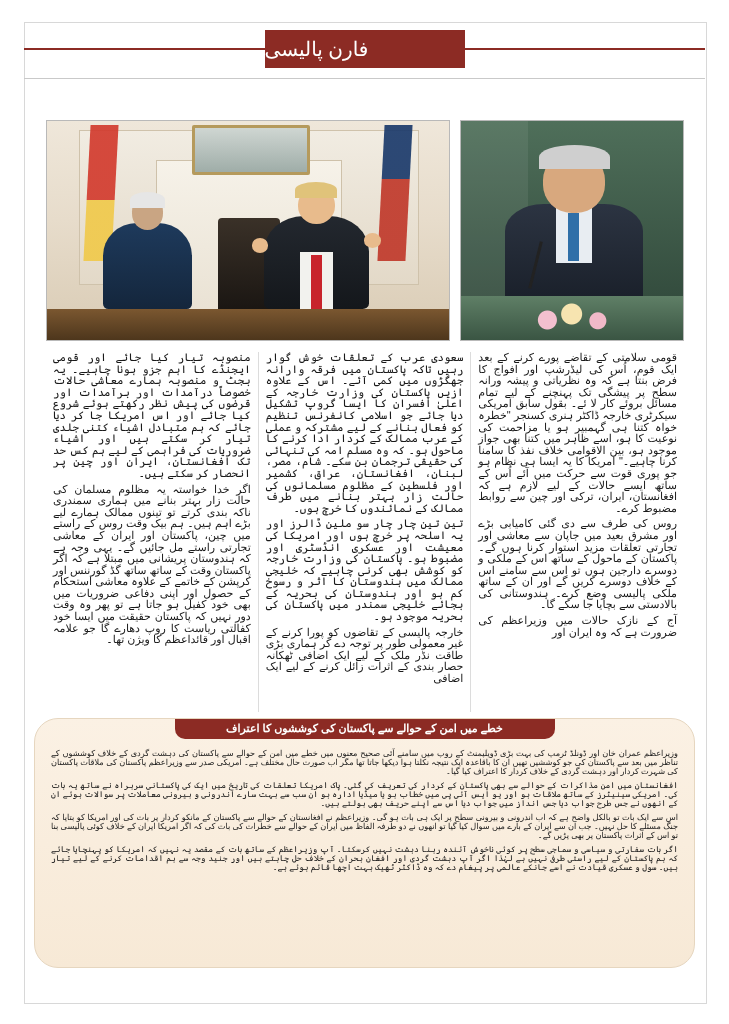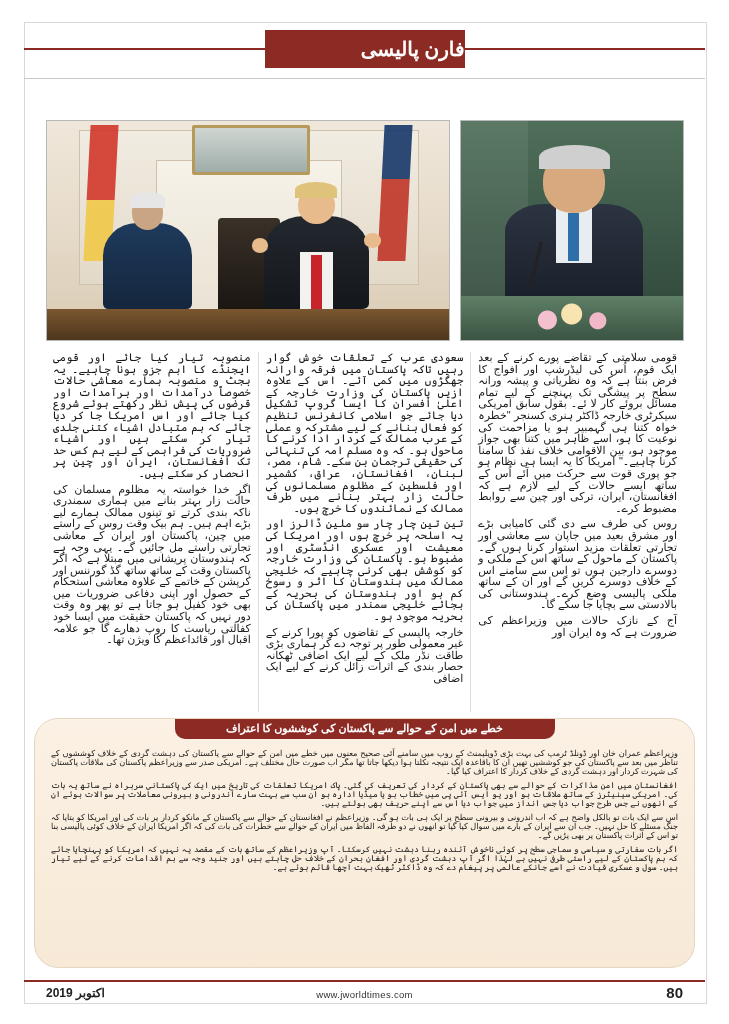--- a/index.html
+++ b/index.html
@@ -57,24 +57,24 @@
   }
   .header-tab {
     position: absolute;
     left: 50%;
     transform: translateX(-50%);
     top: 8px;
     width: 200px;
     height: 38px;
     background: #8c2b24;
     color: #ffffff;
-    text-align: right;
+    text-align: left;
     line-height: 38px;
     font-size: 20px;
-    font-weight: bold;
+    font-weight: normal;
     direction: rtl;
     letter-spacing: 0.5px;
   }
 
   
   .photos {
     position: absolute;
     left: 46px;
     top: 120px;
     width: 638px;
@@ -357,19 +357,13 @@
   <div class="highlight">
     <div class="highlight-title">خطے میں امن کے حوالے سے پاکستان کی کوششوں کا اعتراف</div>
     <div class="highlight-body">
       <p>وزیراعظم عمران خان اور ڈونلڈ ٹرمپ کی بہت بڑی ڈویلپمنٹ کے روپ میں سامنے آئی صحیح معنوں میں خطے میں امن کے حوالے سے پاکستان کی دہشت گردی کے خلاف کوششوں کے تناظر میں بعد سے پاکستان کی جو کوششیں تھیں ان کا باقاعدہ ایک نتیجہ نکلتا ہوا دیکھا جاتا تھا مگر اب صورت حال مختلف ہے۔ امریکی صدر سے وزیراعظم پاکستان کی ملاقات پاکستان کی شہرت کردار اور دہشت گردی کے خلاف کردار کا اعتراف کیا گیا۔</p>
       <p>افغانستان میں امن مذاکرات کے حوالے سے بھی پاکستان کے کردار کی تعریف کی گئی۔ پاک امریکا تعلقات کی تاریخ میں ایک کی پاکستانی سربراہ نے ساتھ یہ بات کی۔ امریکی سینیٹرز کے ساتھ ملاقات ہو اور یو ایس آئی پی میں خطاب ہو یا میڈیا ادارہ ہو ان سب سے بہت سارے اندرونی و بیرونی معاملات پر سوالات ہوئے ان کے انھوں نے جس طرح جواب دیا جس انداز میں جواب دیا اس سے اپنے حریف بھی بولتے ہیں۔</p>
       <p>اس سے ایک بات تو بالکل واضح ہے کہ اب اندرونی و بیرونی سطح پر ایک ہی بات ہو گی۔ وزیراعظم نے افغانستان کے حوالے سے پاکستان کے مانکو کردار پر بات کی اور امریکا کو بتایا کہ جنگ مسئلے کا حل نہیں۔ جب ان سے ایران کے بارے میں سوال کیا گیا تو انھوں نے دو طرفہ الفاظ میں ایران کے حوالے سے خطرات کی بات کی کہ اگر امریکا ایران کے خلاف کوئی پالیسی بنا تو اس کے اثرات پاکستان پر بھی پڑیں گے۔</p>
       <p>اگر بات سفارتی و سیاسی و سماجی سطح پر کوئی ناخوش آئندہ رہنا دہشت نہیں کرسکتا۔ آپ وزیراعظم کے ساتھ بات کے مقصد یہ نہیں کہ امریکا کو پہنچایا جائے کہ ہم پاکستان کے لیے راستی طرفی نہیں ہے لہٰذا اگر آپ دہشت گردی اور افغان بحران کے خلاف حل چاہتے ہیں اور جنید وجہ سے ہم اقدامات کرنے کے لیے تیار ہیں۔ سول و عسکری قیادت نے اسے جانکے عالمی پر پیغام دے کہ وہ ڈاکٹر ٹھیک بہت اچھا قائم ہوئے ہے۔</p>
     </div>
   </div>
 
-  <div class="footer">
-    <div class="footer-rule"></div>
-    <div class="footer-date">اکتوبر 2019</div>
-    <div class="footer-site">www.jworldtimes.com</div>
-    <div class="footer-page">80</div>
-  </div>
 </div>
 
 </body></html>

